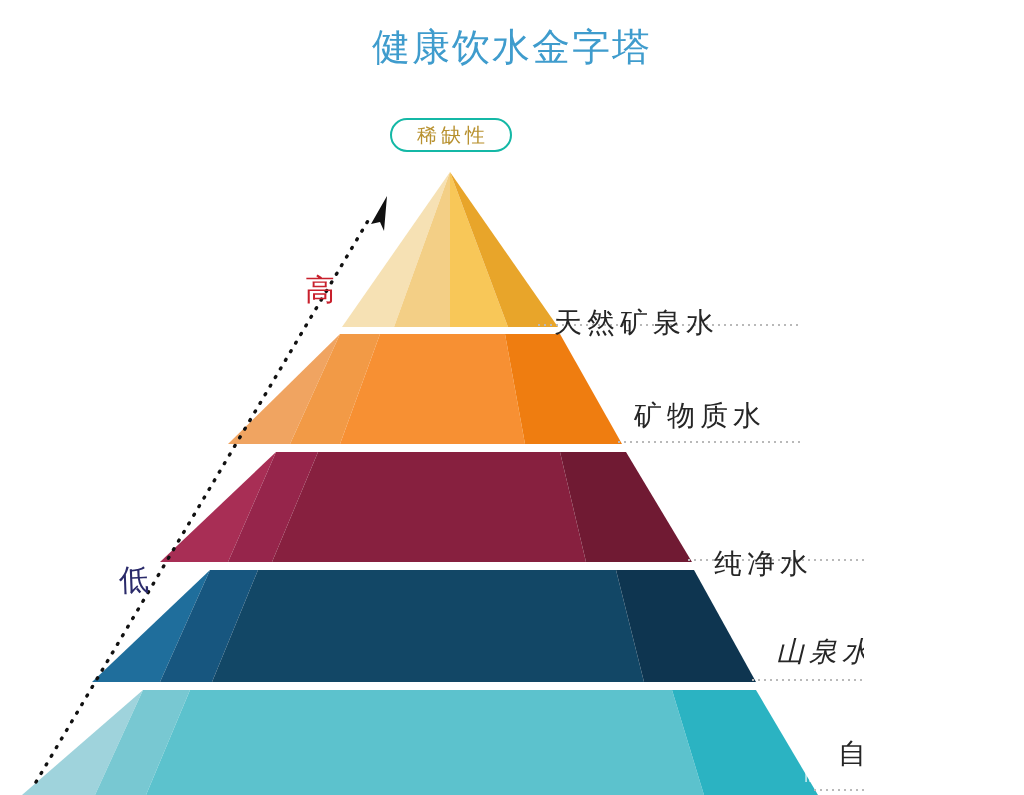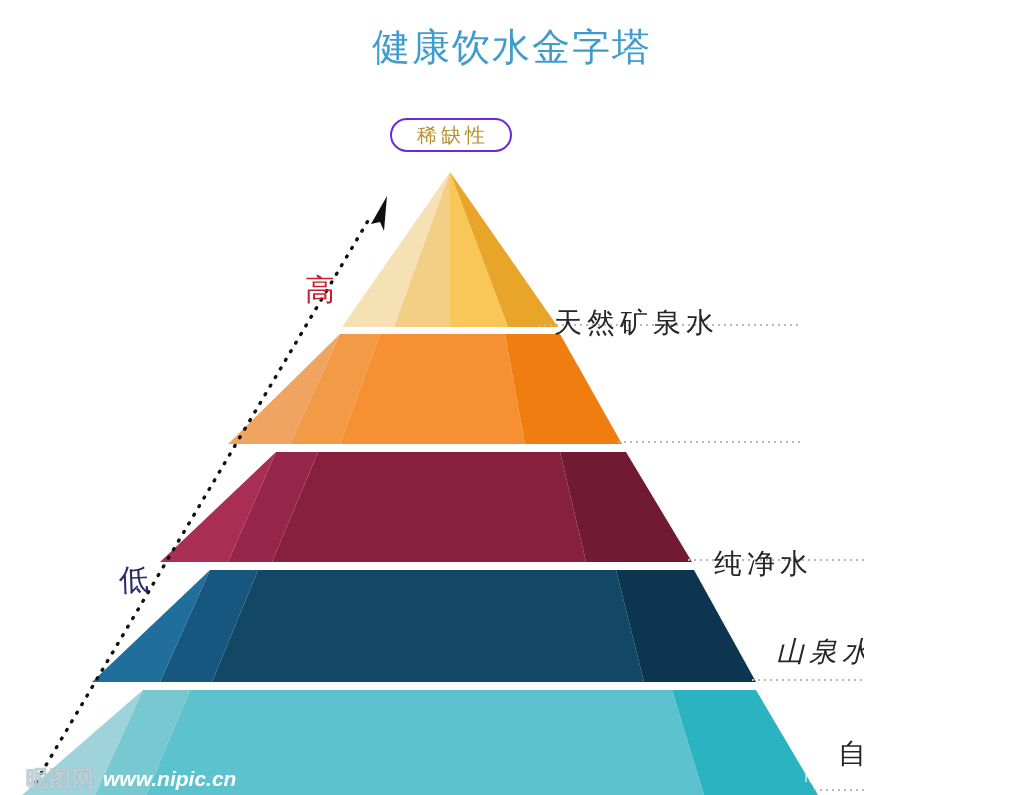--- a/index.html
+++ b/index.html
@@ -32,21 +32,21 @@
     white-space: nowrap;
   }
 
   
   #scarcity-badge {
     position: absolute;
     left: 390px;
     top: 118px;
     width: 122px;
     height: 34px;
-    border: 2px solid #6d28d9;
+    border: 2px solid #14b8a6;
     border-radius: 17px;
     box-sizing: border-box;
     display: flex;
     align-items: center;
     justify-content: center;
     background: #ffffff;
   }
   #scarcity-badge .badge-text {
     font-size: 20px;
     color: #b8912f;
@@ -194,23 +194,20 @@
       <line x1="688" y1="560" x2="880" y2="560" stroke="#b9b9b9" stroke-width="2" stroke-dasharray="2 4"></line>
       <line x1="752" y1="680" x2="960" y2="680" stroke="#b9b9b9" stroke-width="2" stroke-dasharray="2 4"></line>
       <line x1="814" y1="790" x2="1010" y2="790" stroke="#b9b9b9" stroke-width="2" stroke-dasharray="2 4"></line>
     </g>
   </svg>
 
   <div class="axis-label" id="axis-high">高</div>
   <div class="axis-label" id="axis-low">低</div>
 
   <div class="tier-label" id="tier-label-0">天然矿泉水</div>
+  <div class="tier-label" id="tier-label-1">矿物质水</div>
   <div class="tier-label" id="tier-label-2">纯净水</div>
   <div class="tier-label" id="tier-label-3">山泉水</div>
   <div class="tier-label" id="tier-label-4">自来水</div>
 
-  <div id="wm-nipic">
-    <span class="wm-cn">昵图网</span>
-    <span class="wm-url">www.nipic.cn</span>
-  </div>
   <div id="wm-id">ID:533496 NO:20190208095017463405</div>
 
 </div>
 
 </body></html>

